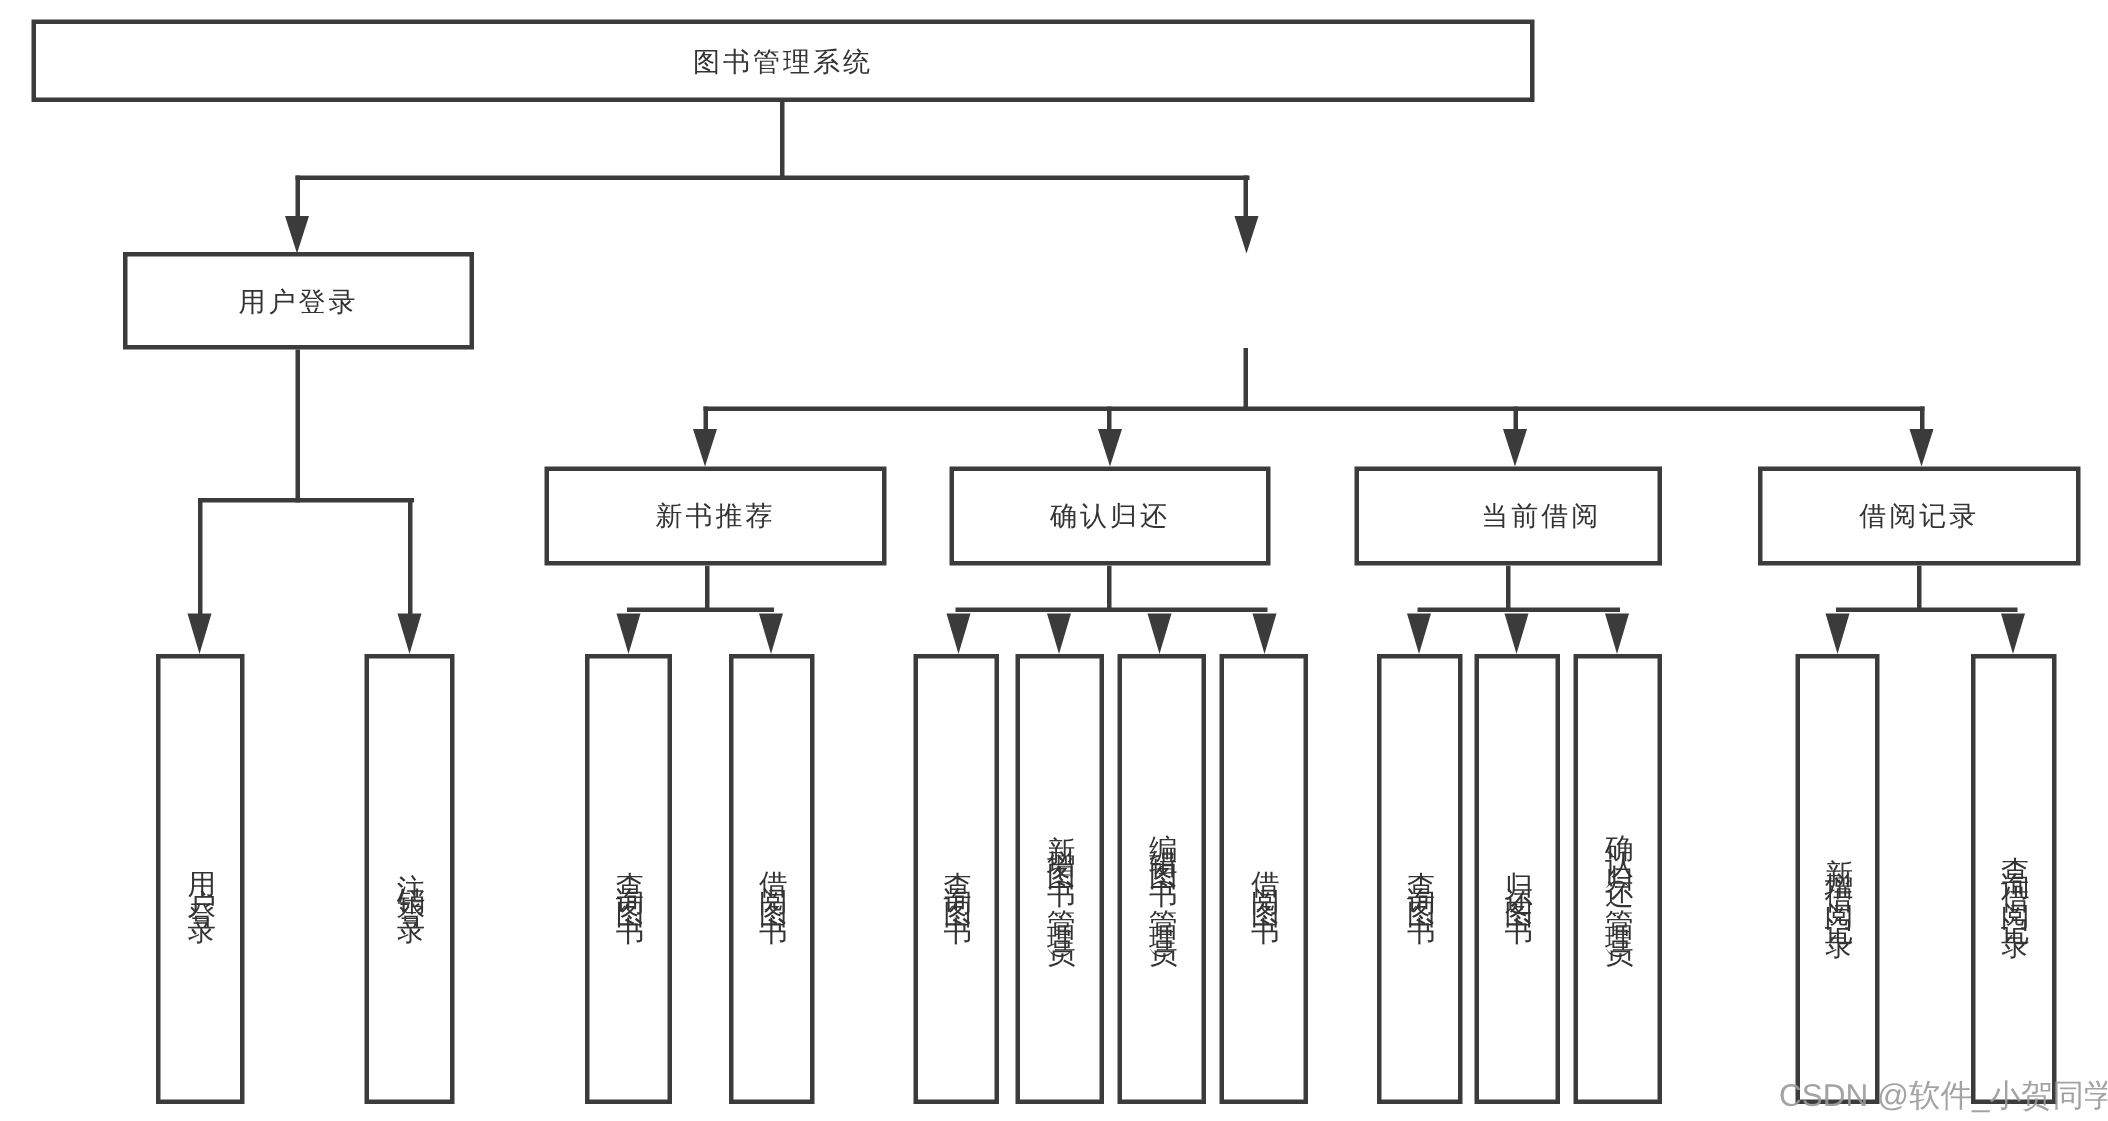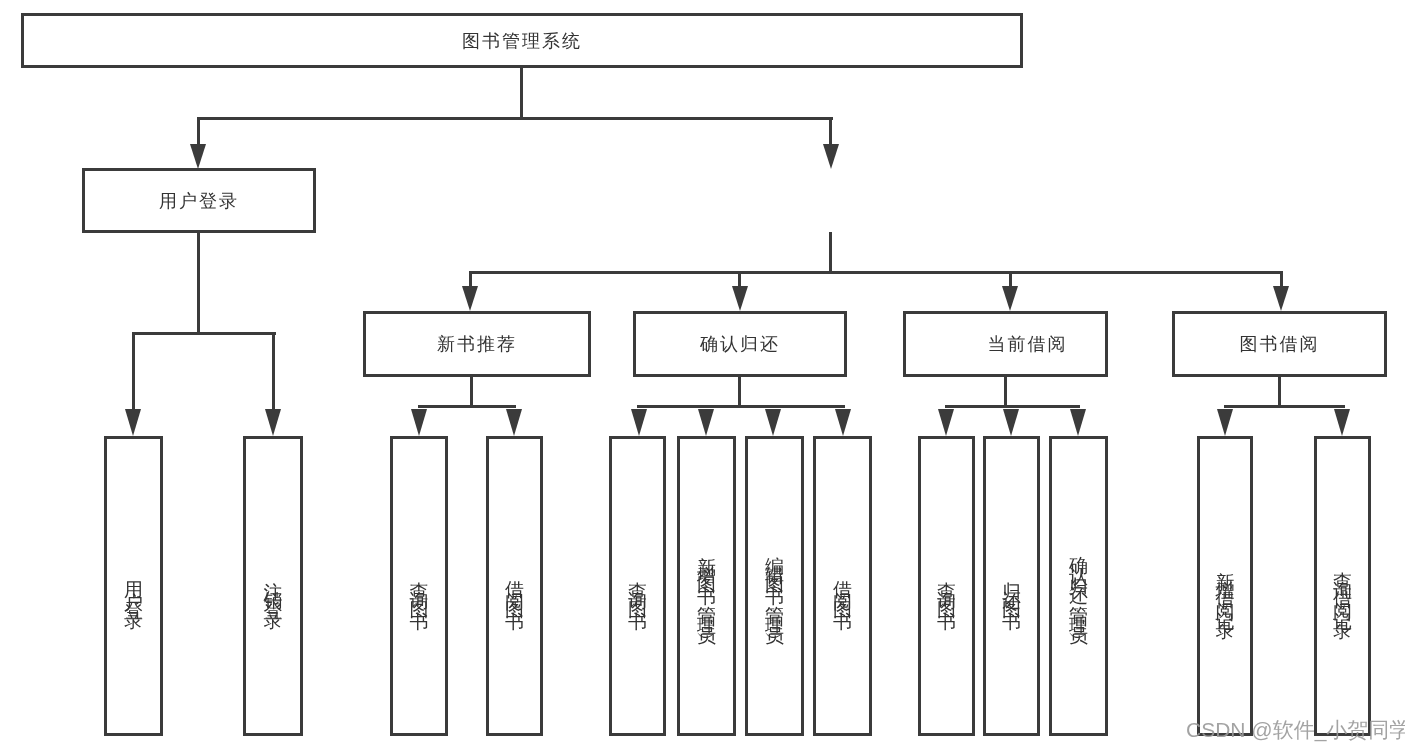--- a/index.html
+++ b/index.html
@@ -126,21 +126,21 @@
   <div class="box" style="left:363px;top:311px;width:228px;height:66px;">
     <span class="hlabel">新书推荐</span>
   </div>
   <div class="box" style="left:633px;top:311px;width:214px;height:66px;">
     <span class="hlabel">确认归还</span>
   </div>
   <div class="box" style="left:903px;top:311px;width:205px;height:66px;padding-left:44px;">
     <span class="hlabel">当前借阅</span>
   </div>
   <div class="box" style="left:1172px;top:311px;width:215px;height:66px;">
-    <span class="hlabel">图书借阅</span>
+    <span class="hlabel">借阅记录</span>
   </div>
 
   <div class="box vcol" style="left:104px;top:436px;width:59px;height:300px;">
     <span class="vlabel">用户登录</span>
   </div>
   <div class="box vcol" style="left:243px;top:436px;width:60px;height:300px;">
     <span class="vlabel">注销登录</span>
   </div>
 
   <div class="box vcol" style="left:390px;top:436px;width:58px;height:300px;">

